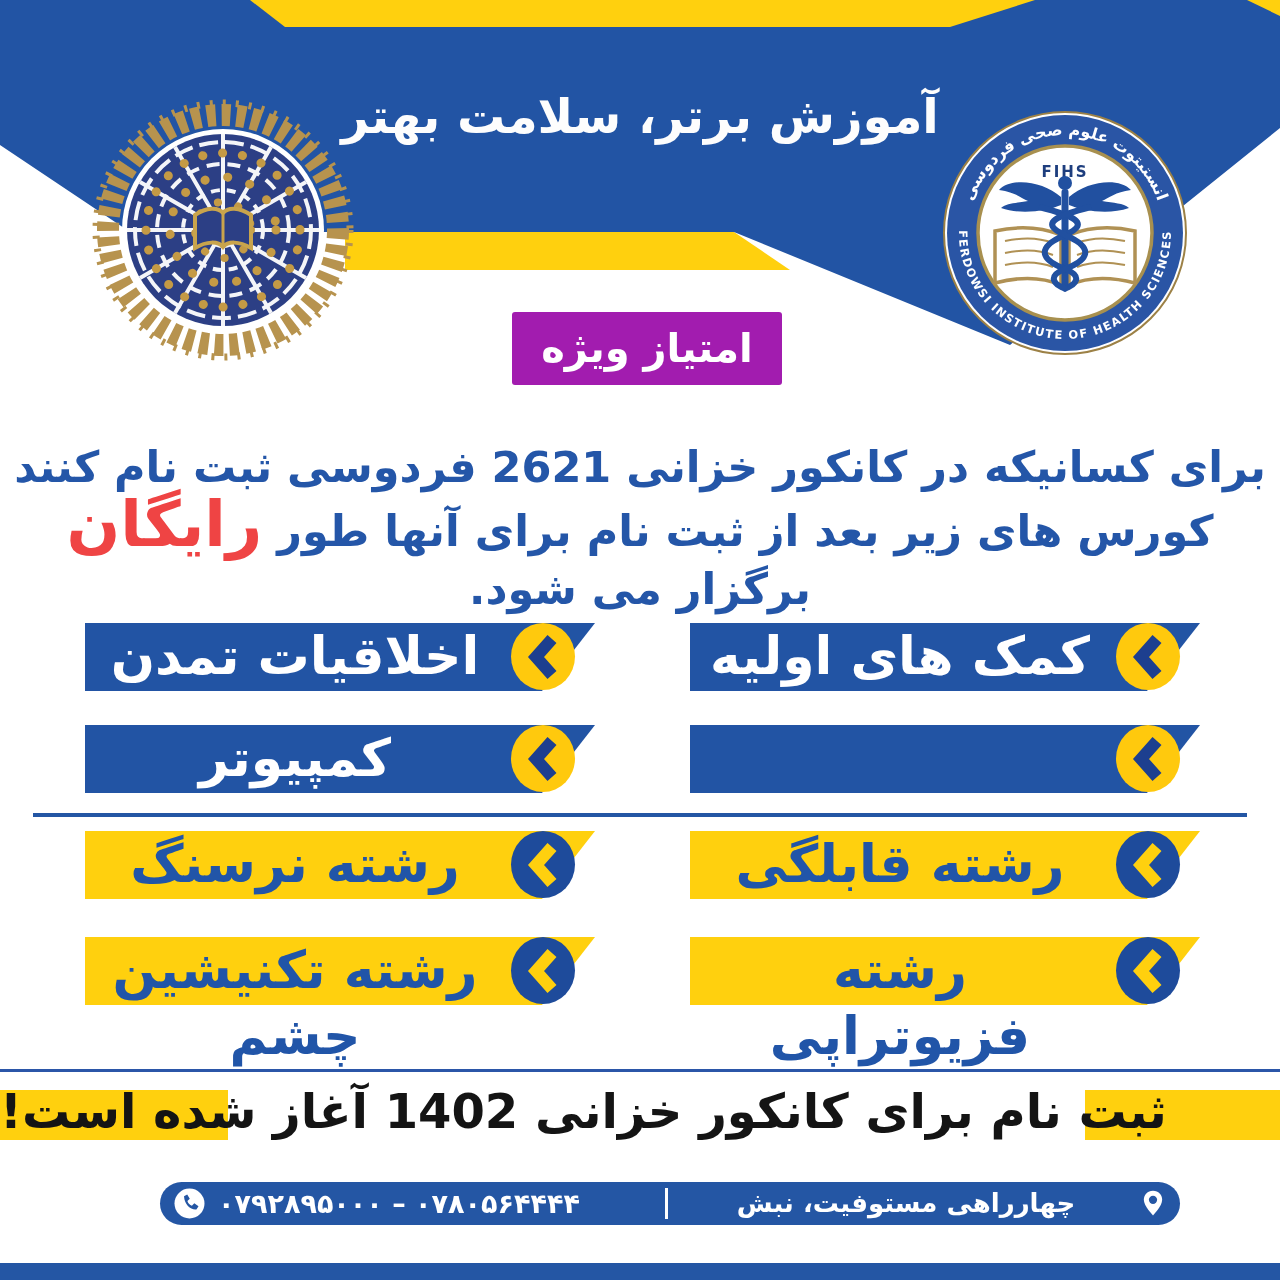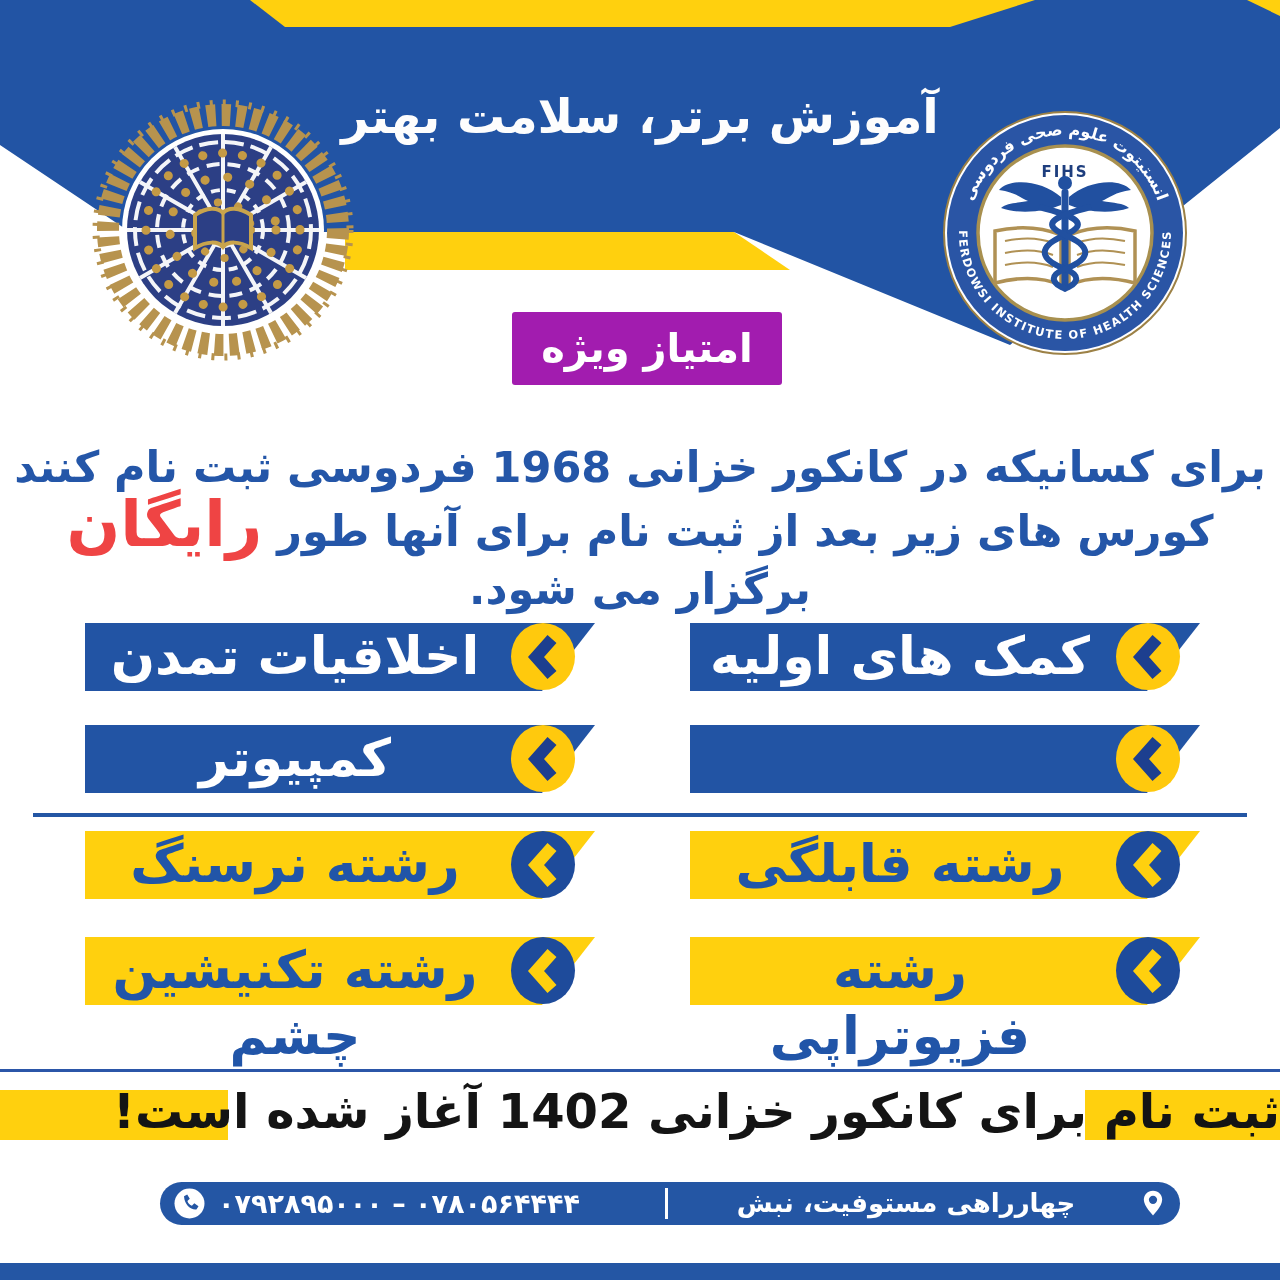--- a/index.html
+++ b/index.html
@@ -46,21 +46,21 @@
     text-align:center;direction:rtl;font-size:52px;font-weight:bold;
   }
   .banner.blue .label{color:#ffffff;}
   .banner.yellow .label{color:#2155A8;}
   .divider{left:33px;top:813px;width:1214px;height:4px;background:#2456A4;}
   
   .thin-line{left:0;top:1069px;width:1280px;height:3px;background:#2B56A8;}
   .y-rect-left{left:0;top:1090px;width:228px;height:50px;background:#FFD00E;}
   .y-rect-right{left:1085px;top:1090px;width:195px;height:50px;background:#FFD00E;}
   .footer-headline{
-    left:0;right:0;top:1080px;height:62px;line-height:62px;text-align:right;
+    left:0;right:0;top:1080px;height:62px;line-height:62px;text-align:left;
     direction:rtl;color:#141414;font-size:48px;font-weight:bold;
   }
   .pill{
     left:160px;top:1182px;width:1020px;height:43px;border-radius:22px;
     background:#2456A4;color:#fff;font-weight:bold;
   }
   .pill .addr{
     position:absolute;left:522px;right:50px;top:0;height:43px;line-height:42px;
     direction:rtl;text-align:center;font-size:26px;
   }
@@ -140,21 +140,21 @@
       <circle cx="122" cy="72" r="7" fill="#2150A0"></circle>
       <rect x="118.5" y="78" width="7" height="102" rx="3" fill="#2150A0"></rect>
       <path d="M96,96 C128,104 150,112 122,124 C94,136 96,148 122,158 C140,165 134,174 120,178" fill="none" stroke="#2150A0" stroke-width="6"></path>
       <path d="M148,96 C116,104 94,112 122,124 C150,136 148,148 122,158 C104,165 110,174 124,178" fill="none" stroke="#2150A0" stroke-width="6"></path>
     </g>
   </svg>
 
   <div class="abs badge" dir="rtl">امتیاز ویژه</div>
 
   <div class="abs intro">
-    <div>برای کسانیکه در کانکور خزانی 1968 فردوسی ثبت نام کنند</div>
+    <div>برای کسانیکه در کانکور خزانی 2621 فردوسی ثبت نام کنند</div>
     <div><span>کورس های زیر بعد از ثبت نام برای آنها طور </span><span class="hl">رایگان</span><span> برگزار می شود.</span></div>
   </div>
 
   <div class="abs banner blue" style="left:690px;top:623px;">
     <div class="shape"></div>
     <div class="disc">
       <svg width="34" height="46" viewBox="0 0 34 46">
         <path d="M26,5 L10,23 L26,41" fill="none" stroke="#1D3F8F" stroke-width="12"></path>
       </svg>
     </div>

